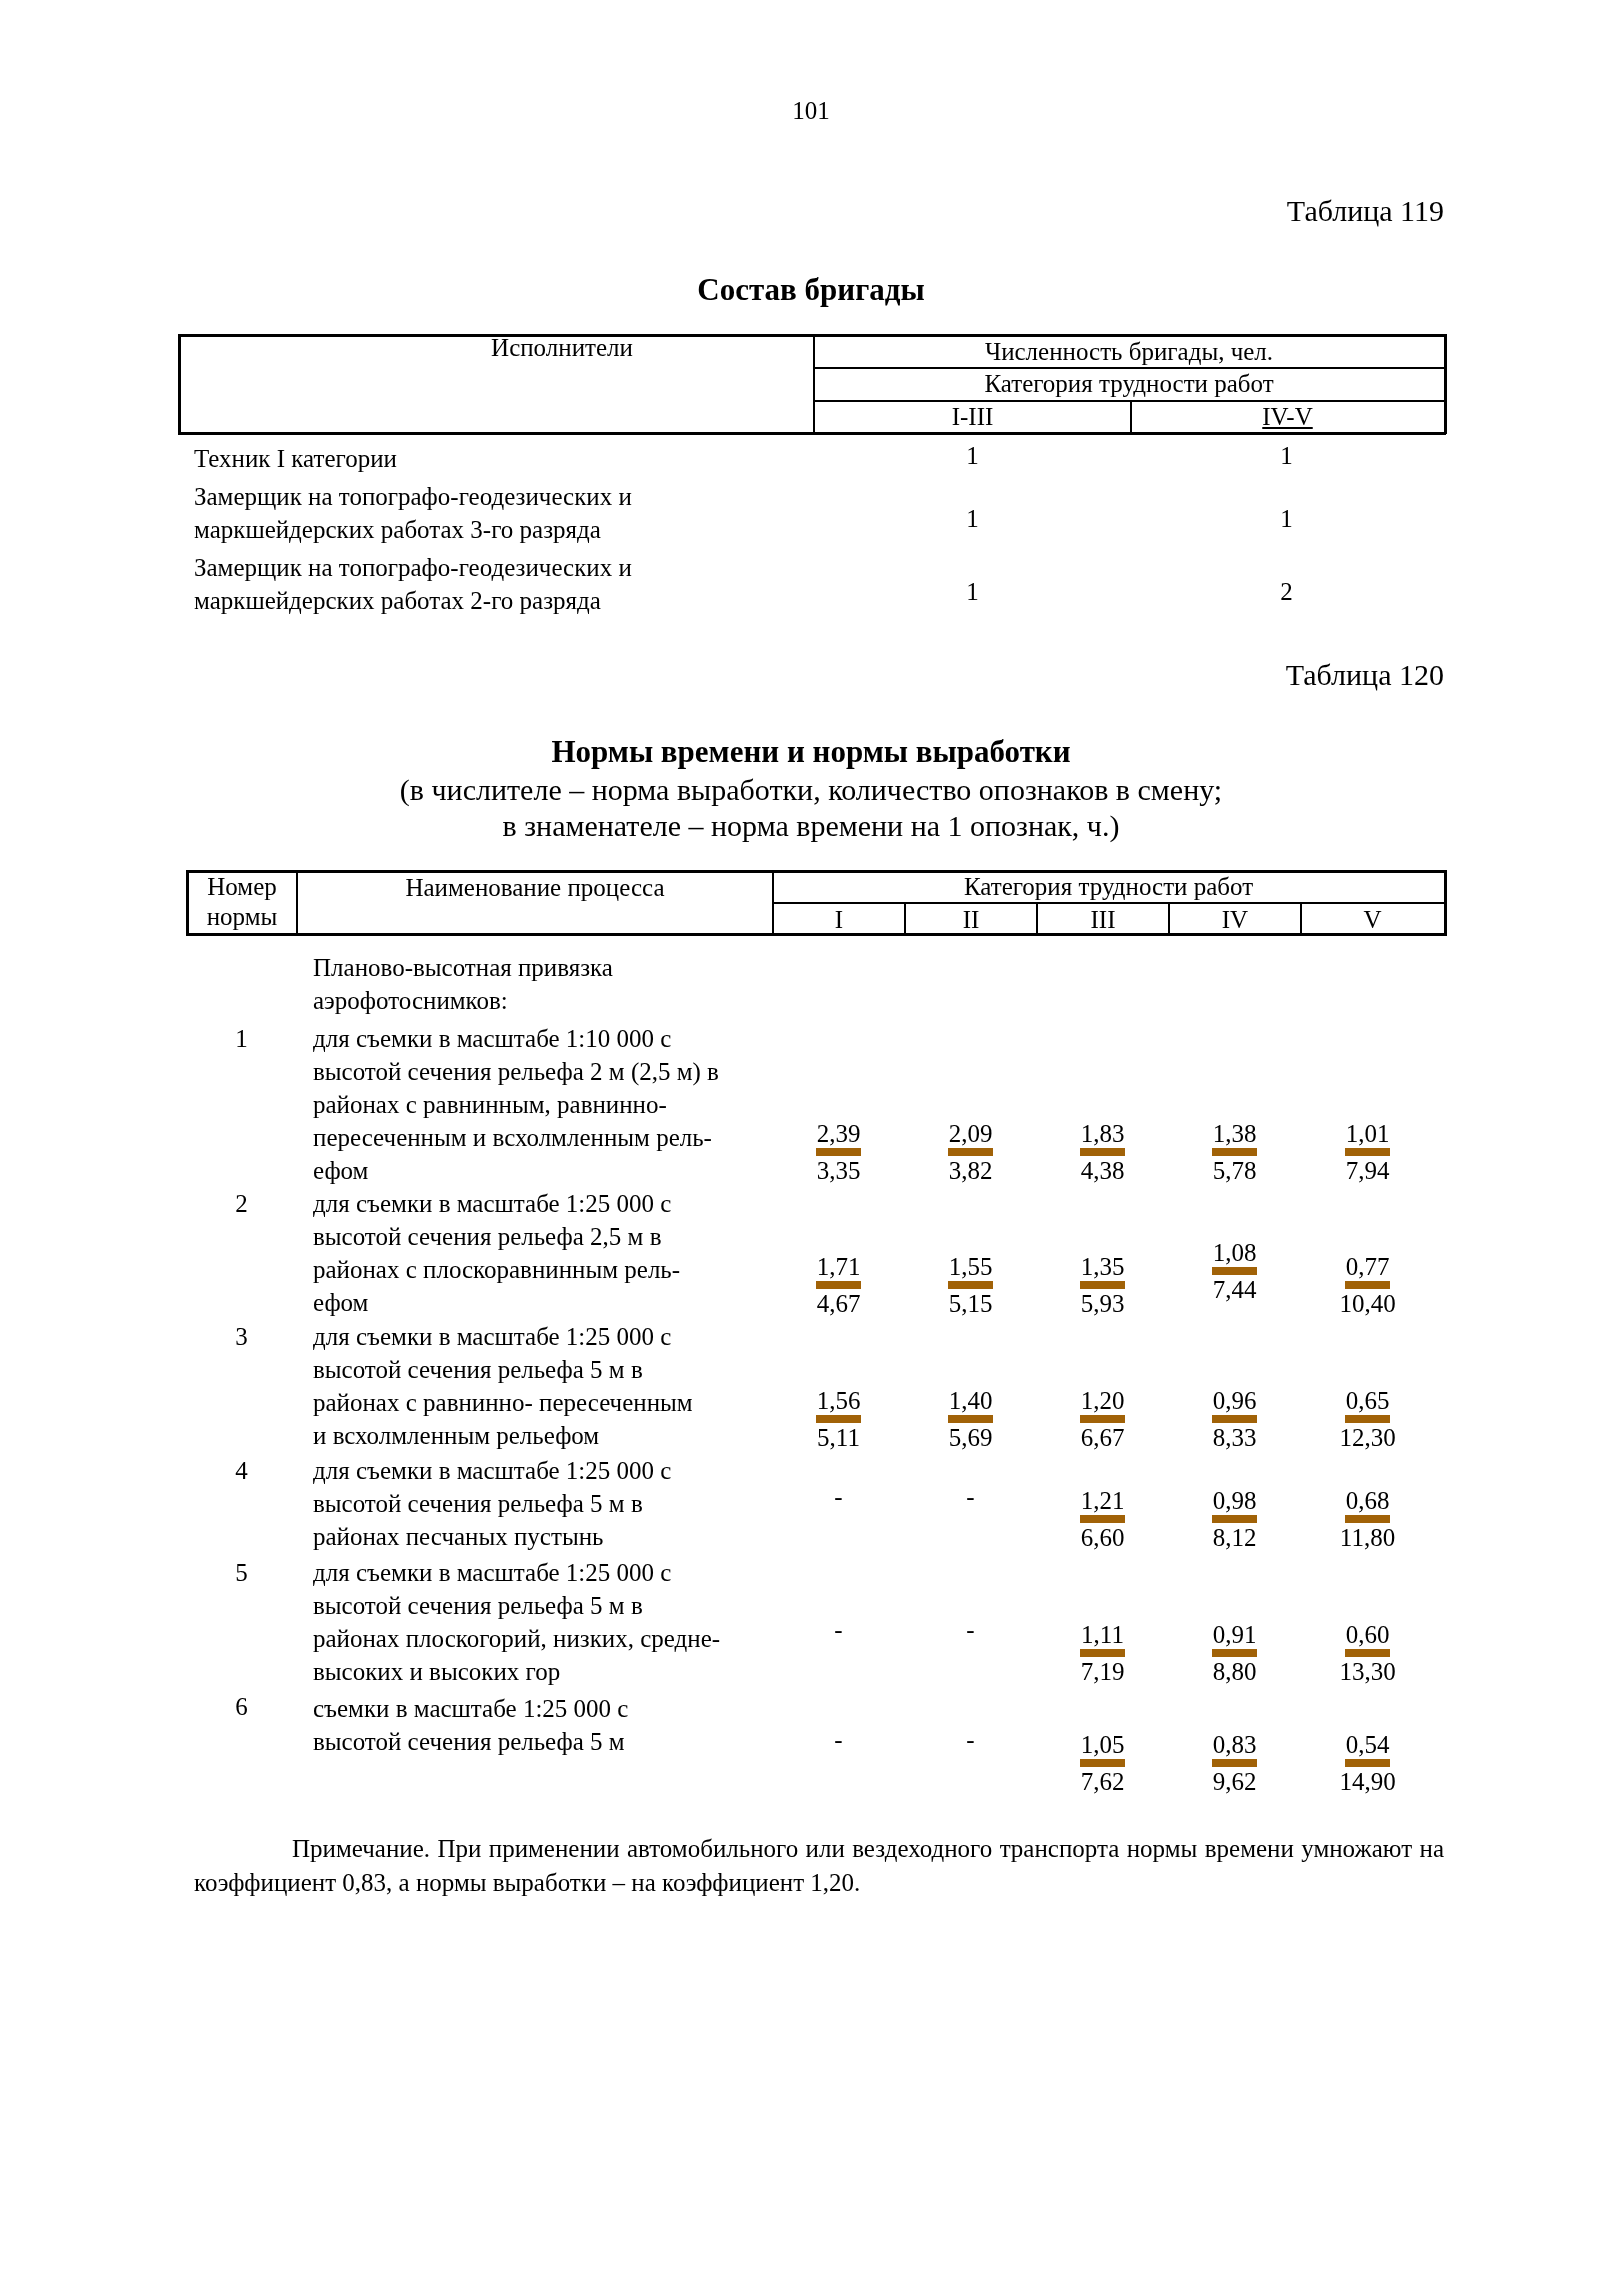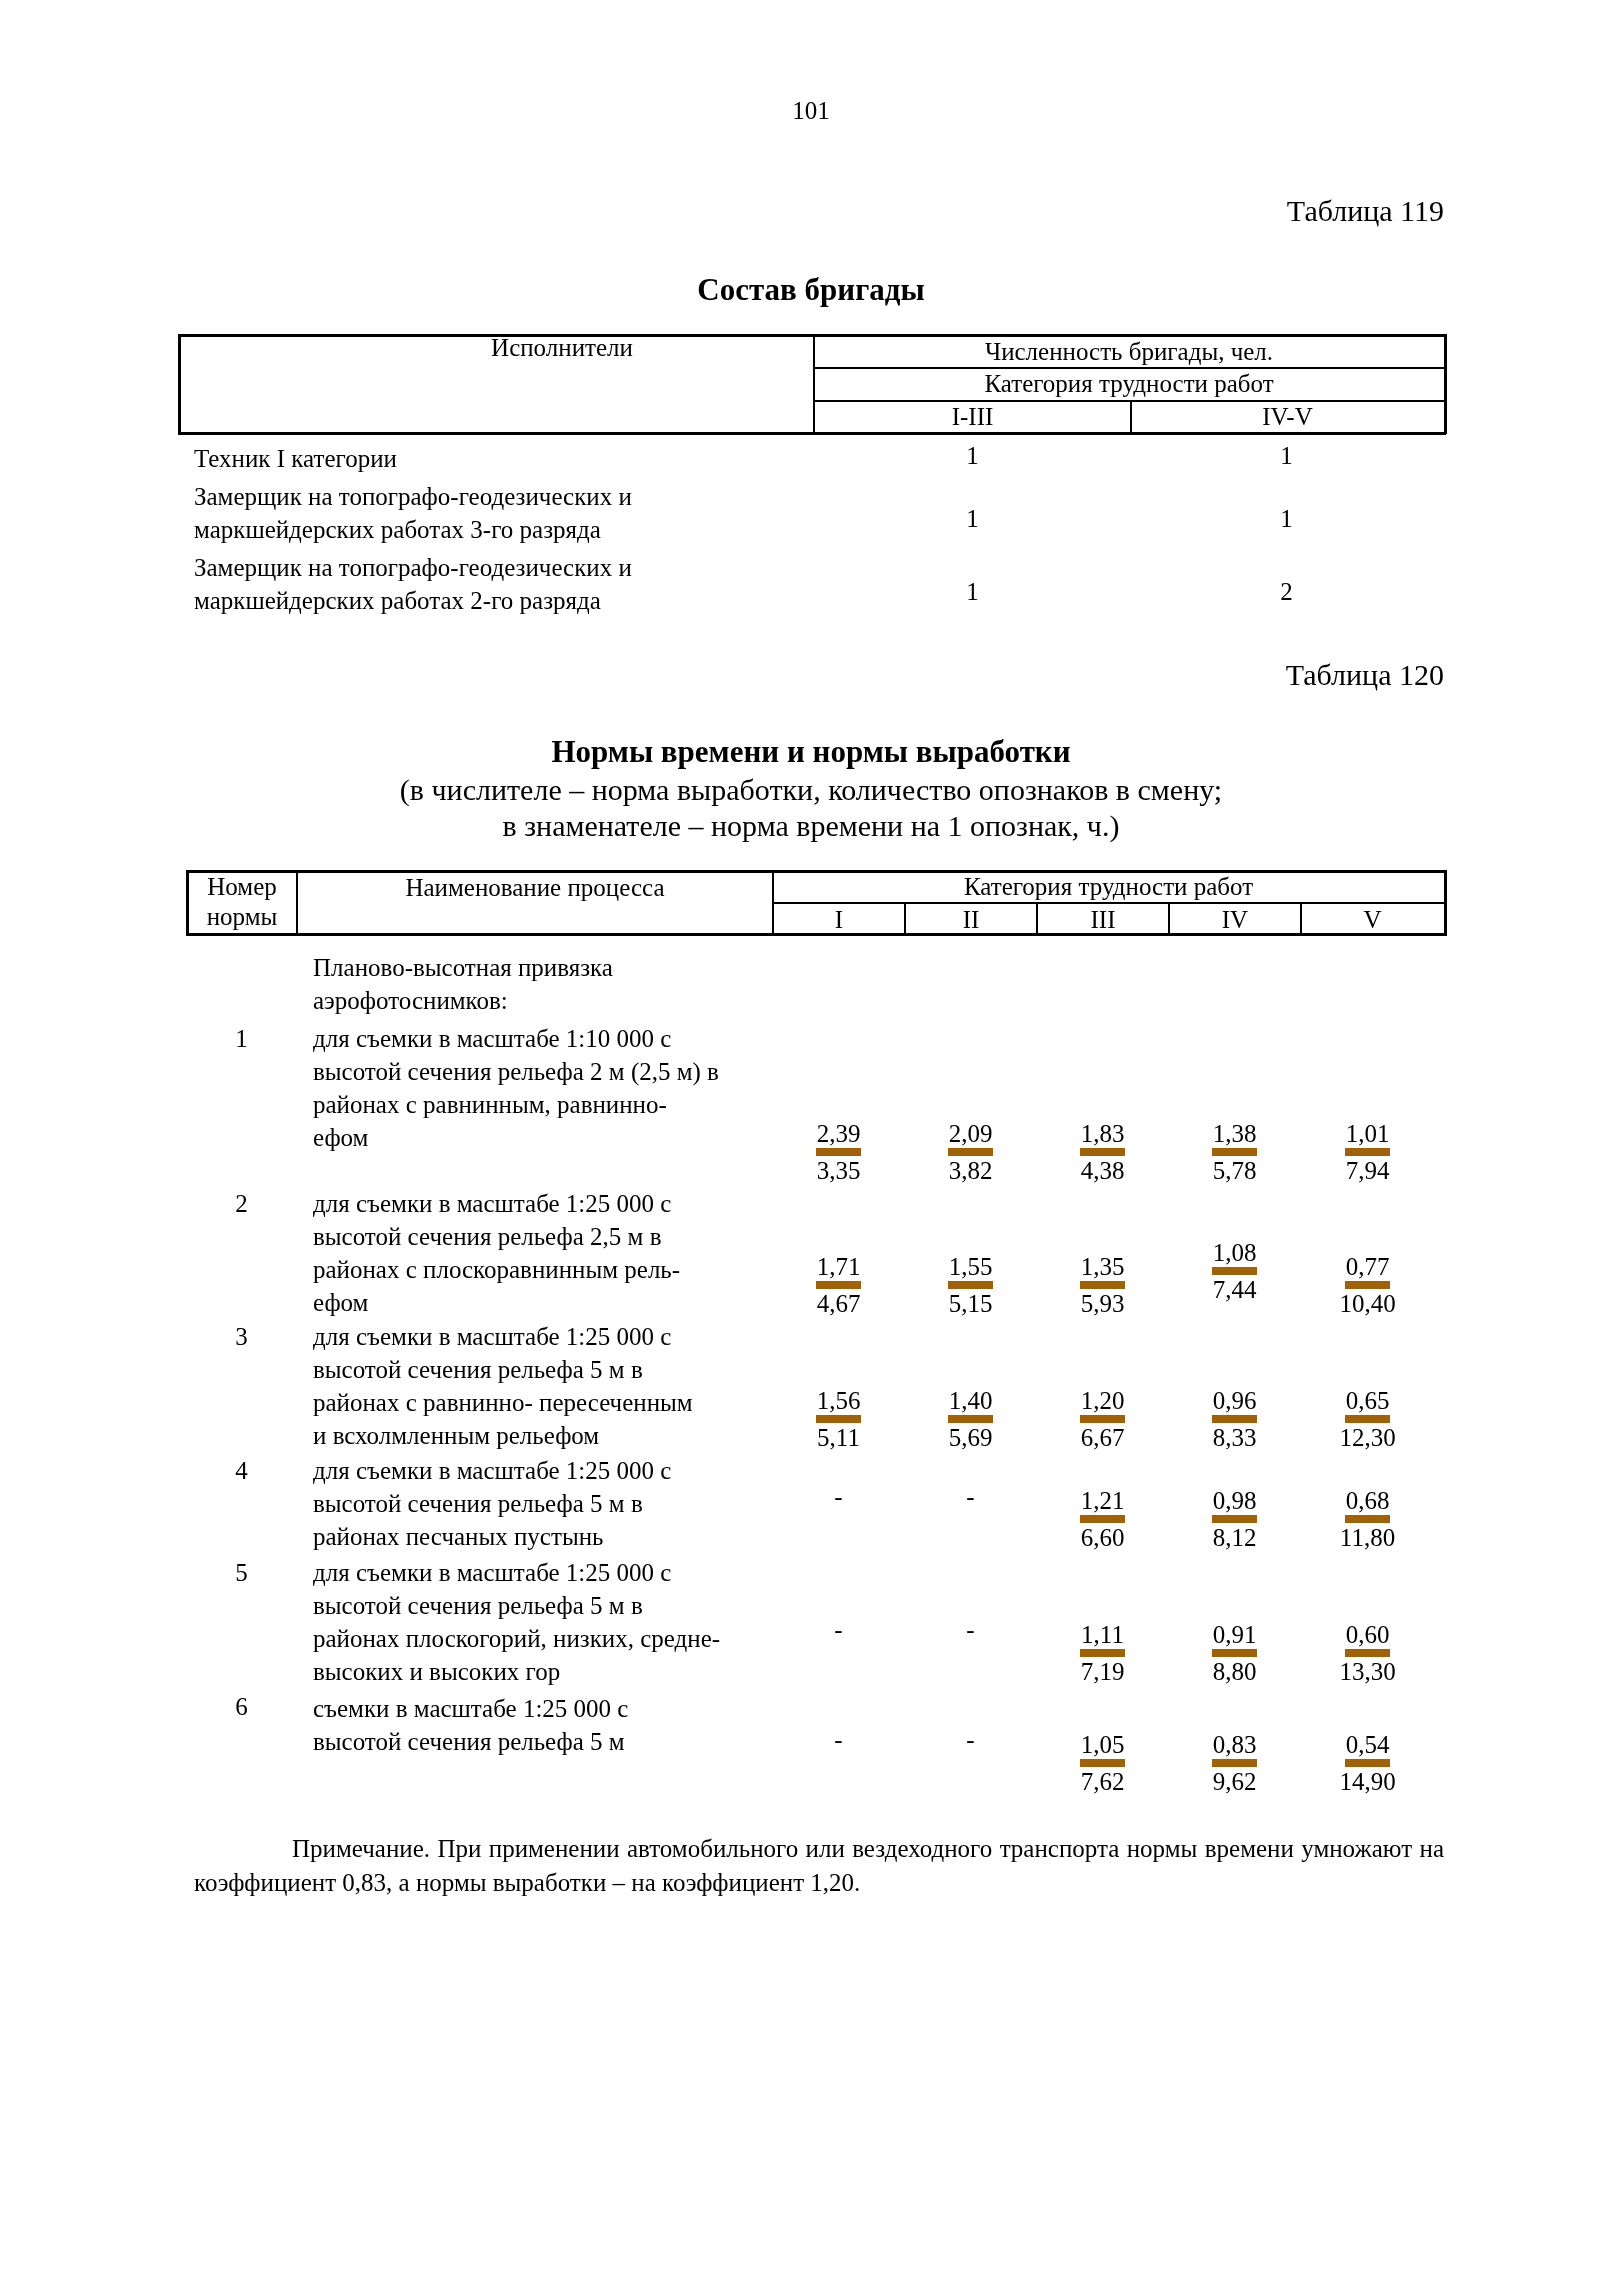--- a/index.html
+++ b/index.html
@@ -55,21 +55,21 @@
   <div class="hline" style="left:178px;top:432px;width:1268px;"></div>
   <div class="vline" style="left:178px;top:334px;height:100px;"></div>
   <div class="vline thin-v" style="left:813px;top:334px;height:100px;"></div>
   <div class="vline thin-v" style="left:1130px;top:400px;height:33px;"></div>
   <div class="vline" style="left:1444px;top:334px;height:100px;"></div>
 
   <div class="cell" style="left:181px;top:332px;width:762px;">Исполнители</div>
   <div class="cell" style="left:815px;top:336px;width:628px;">Численность бригады, чел.</div>
   <div class="cell" style="left:815px;top:368px;width:628px;">Категория трудности работ</div>
   <div class="cell" style="left:815px;top:401px;width:315px;">I-III</div>
-  <div class="cell" style="left:1132px;top:401px;width:311px;">IV-V</div>
+  <div class="cell" style="left:1132px;top:401px;width:311px;text-decoration:underline;">IV-V</div>
 
   <div>
     <div class="abs body-text exec-name" style="top:442px;">
       <div>Техник I категории</div>
     </div>
     <div class="abs val" style="left:933px;top:442px;">1</div>
     <div class="abs val" style="left:1247px;top:442px;">1</div>
   </div>
   <div>
     <div class="abs body-text exec-name" style="top:480px;">
@@ -126,20 +126,21 @@
     <div>Планово-высотная привязка</div>
     <div>аэрофотоснимков:</div>
   </div>
 
   <div>
     <div class="abs norm-num" style="left:222px;top:1022px;">1</div>
     <div class="abs proc" style="top:1022px;">
       <div>для съемки в масштабе 1:10 000 с</div>
       <div>высотой сечения рельефа 2 м (2,5 м) в</div>
       <div>районах с равнинным, равнинно-</div>
+      <div>пересеченным и всхолмленным рель-</div>
       <div>ефом</div>
     </div>
     <div class="abs frac" style="left:786px;top:1118px;"><span class="num">2,39</span><span class="den">3,35</span></div>
     <div class="abs frac" style="left:918px;top:1118px;"><span class="num">2,09</span><span class="den">3,82</span></div>
     <div class="abs frac" style="left:1050px;top:1118px;"><span class="num">1,83</span><span class="den">4,38</span></div>
     <div class="abs frac" style="left:1182px;top:1118px;"><span class="num">1,38</span><span class="den">5,78</span></div>
     <div class="abs frac" style="left:1315px;top:1118px;"><span class="num">1,01</span><span class="den">7,94</span></div>
   </div>
 
   <div>

